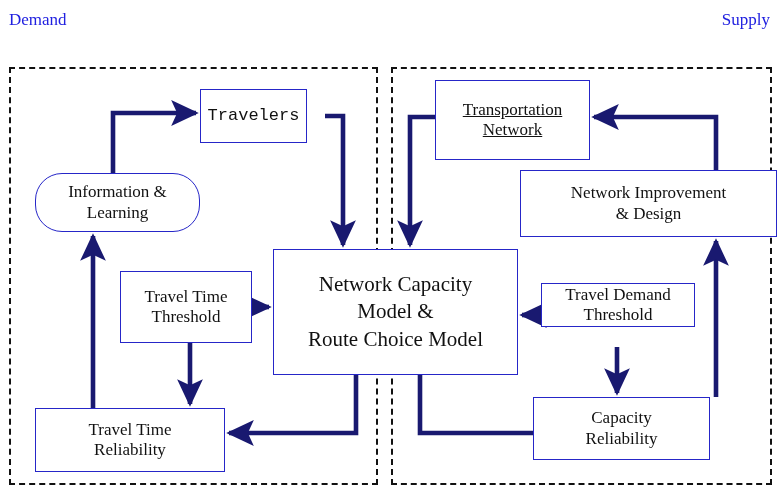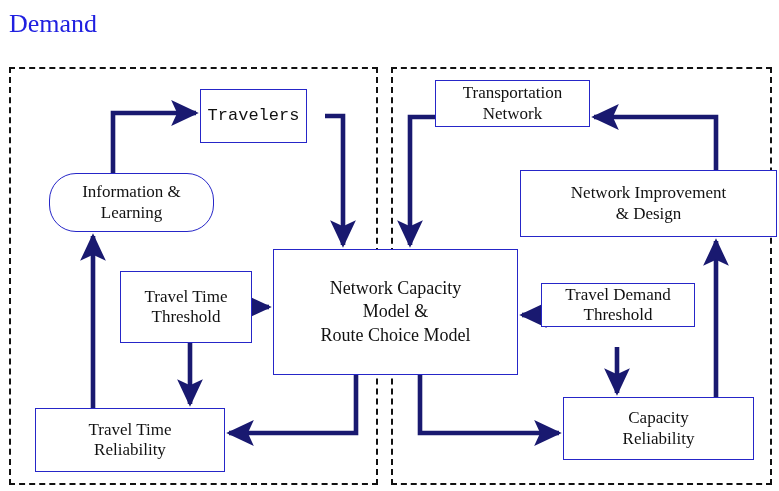--- a/index.html
+++ b/index.html
@@ -1,44 +1,45 @@
 <!DOCTYPE html>
 <html><head>
 <meta charset="utf-8">
 <style>
   html,body{margin:0;padding:0;background:#ffffff;}
   body{width:779px;height:491px;overflow:hidden;font-family:"Liberation Serif","DejaVu Serif",serif;}
   #canvas{position:relative;width:779px;height:491px;}
-  .zone-label{position:absolute;color:#2020E0;font-size:26px;line-height:1;white-space:nowrap;font-family:"Liberation Serif","DejaVu Serif",serif;}
+  .zone-label{position:absolute;color:#2020E0;font-size:17px;line-height:1;white-space:nowrap;font-family:"Liberation Serif","DejaVu Serif",serif;}
   #label-demand{left:9px;top:11px;}
   #label-supply{right:9px;top:11px;}
   .zone{position:absolute;border:2px dashed #111111;box-sizing:border-box;}
   #zone-demand{left:9px;top:67px;width:369px;height:418px;}
   #zone-supply{left:391px;top:67px;width:381px;height:418px;}
   .node{position:absolute;border:1.6px solid #2626C8;box-sizing:border-box;background:#ffffff;
         display:flex;align-items:center;justify-content:center;text-align:center;
         color:#111111;font-size:17px;line-height:1.18;z-index:4;
         font-family:"Liberation Serif","DejaVu Serif",serif;}
   #node-travelers{left:200px;top:89px;width:107px;height:54px;font-family:Liberation Mono, monospace;}
-  #node-information{left:49px;top:173px;width:165px;height:59px;border-radius:27px;}
+  #node-information{left:35px;top:173px;width:165px;height:59px;border-radius:27px;}
   #node-tt-threshold{left:120px;top:271px;width:132px;height:72px;}
   #node-tt-reliability{left:35px;top:408px;width:190px;height:64px;}
-  #node-transportation{left:435px;top:80px;width:155px;height:47px;}
+  #node-transportation{left:435px;top:80px;width:155px;height:80px;text-decoration:underline;}
   #node-improvement{left:520px;top:170px;width:257px;height:67px;}
   #node-td-threshold{left:541px;top:283px;width:154px;height:44px;}
-  #node-cap-reliability{left:563px;top:397px;width:191px;height:63px;}
-  #node-core{left:273px;top:249px;width:245px;height:126px;font-size:18px;line-height:1.3;}
+  #node-cap-reliability{left:533px;top:397px;width:177px;height:63px;}
+  #node-core{left:273px;top:249px;width:245px;height:126px;font-size:21px;line-height:1.3;}
   #arrow-layer{position:absolute;left:0;top:0;width:779px;height:491px;z-index:3;}
 </style>
 </head>
 <body>
 
 <div id="canvas">
 
   <div class="zone-label" id="label-demand">Demand</div>
+  <div class="zone-label" id="label-supply">Supply</div>
 
   <div class="zone" id="zone-demand"></div>
   <div class="zone" id="zone-supply"></div>
 
   <svg id="arrow-layer" viewBox="0 0 779 491" xmlns="http://www.w3.org/2000/svg">
     <defs>
       <marker id="ah" markerWidth="7" markerHeight="7" refX="5.4" refY="3.1" orient="auto" markerUnits="strokeWidth">
         <path d="M0,0.3 L6,3.1 L0,5.9 L1.3,3.1 Z" fill="#191970"></path>
       </marker>
     </defs>

